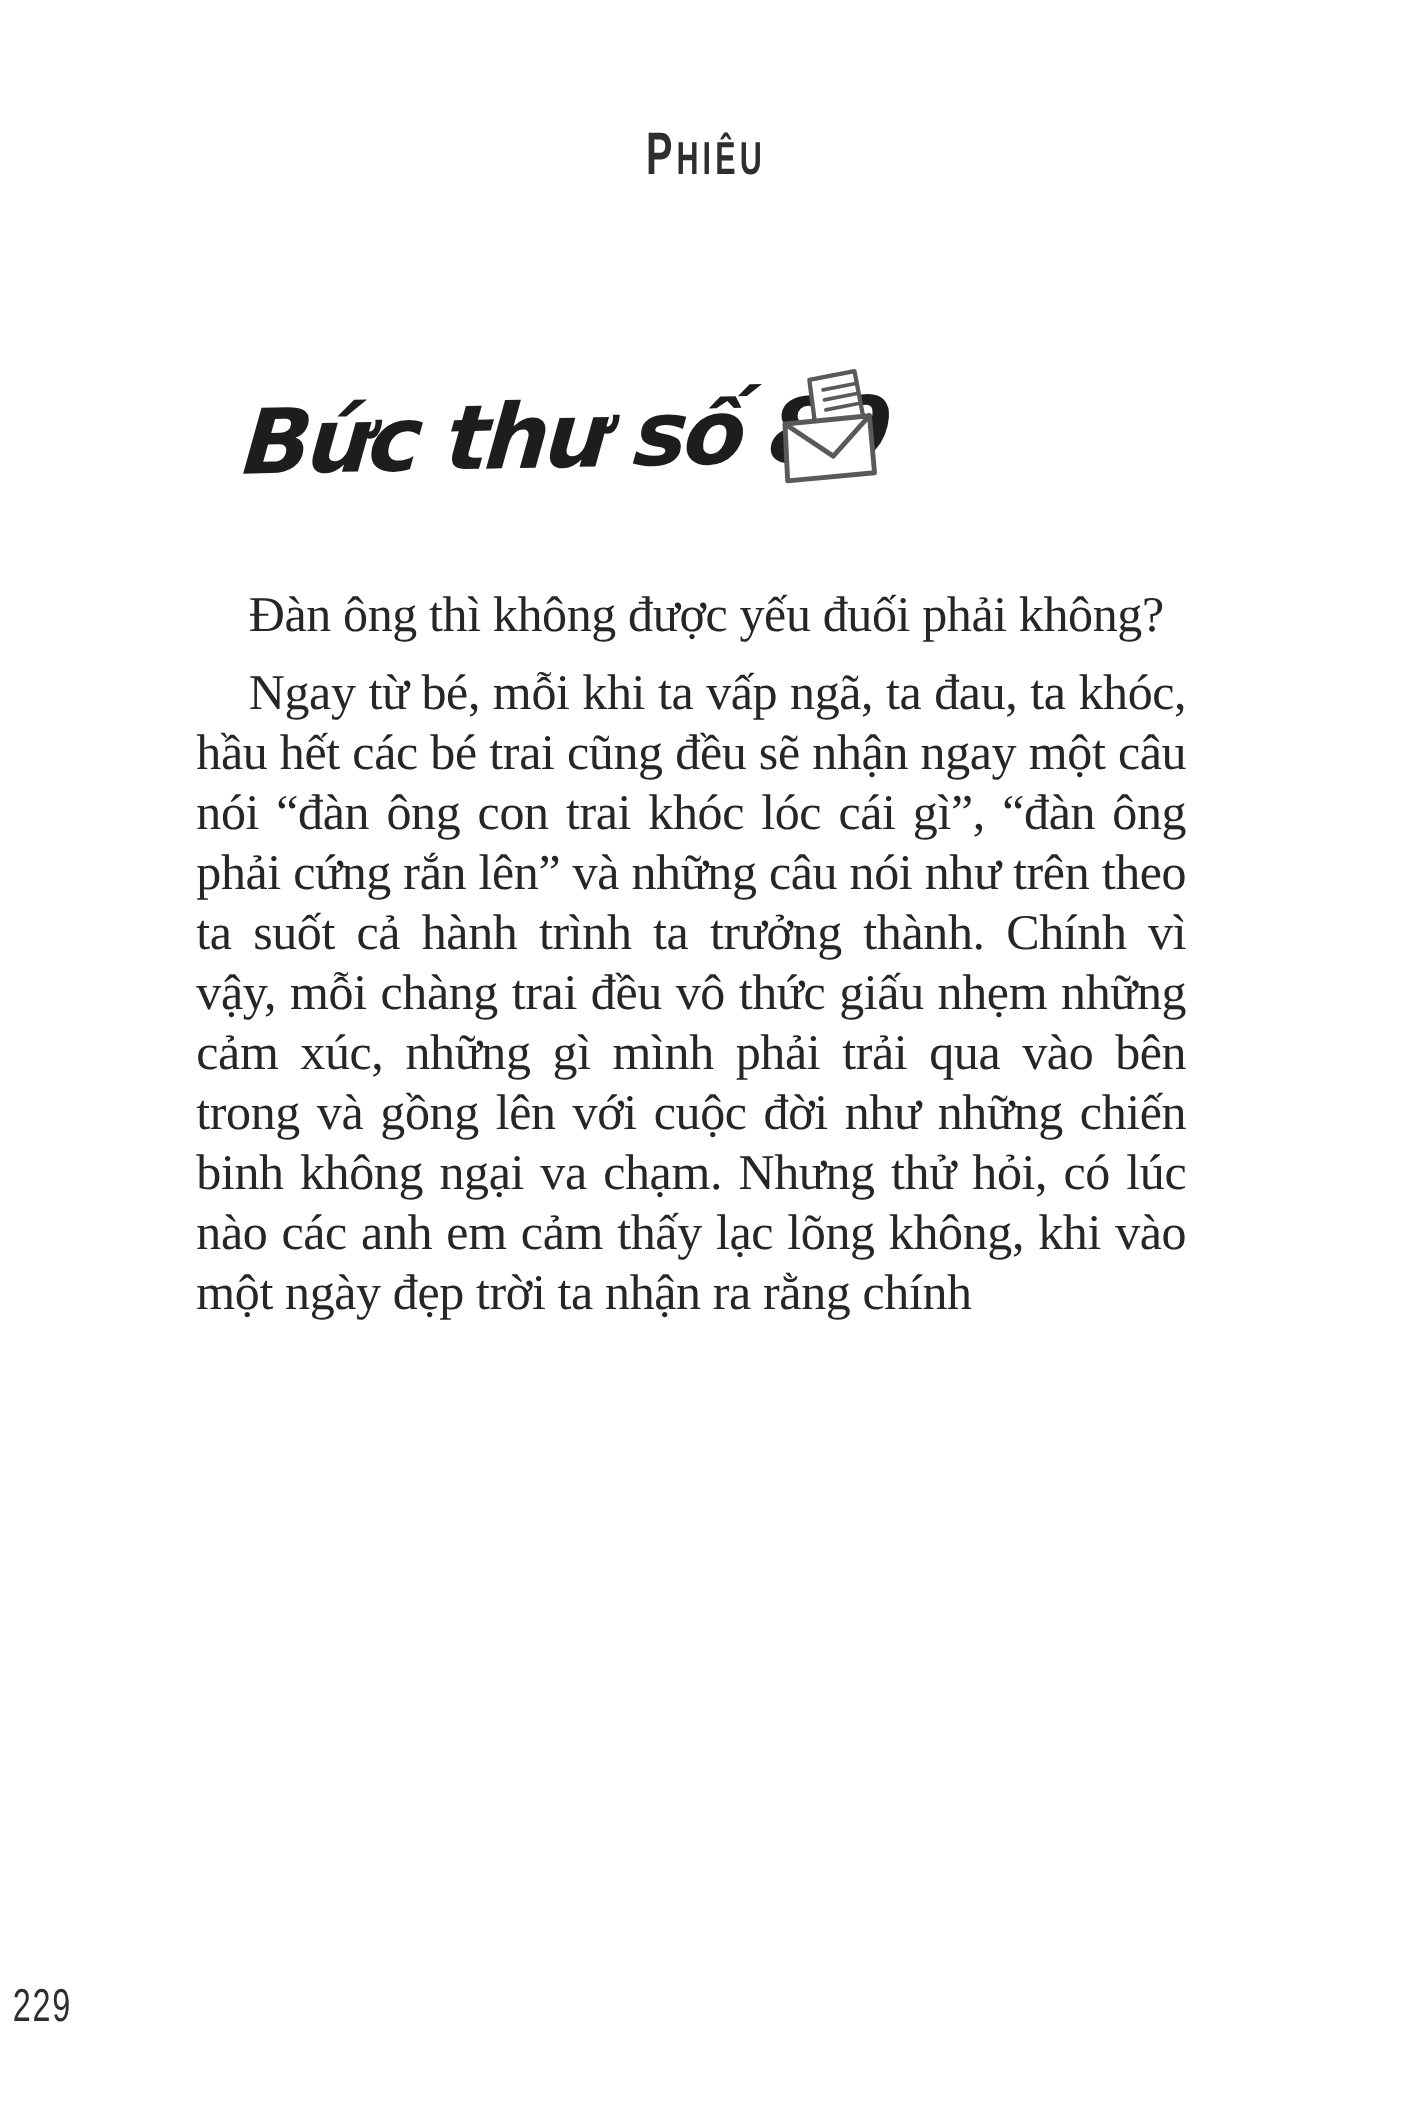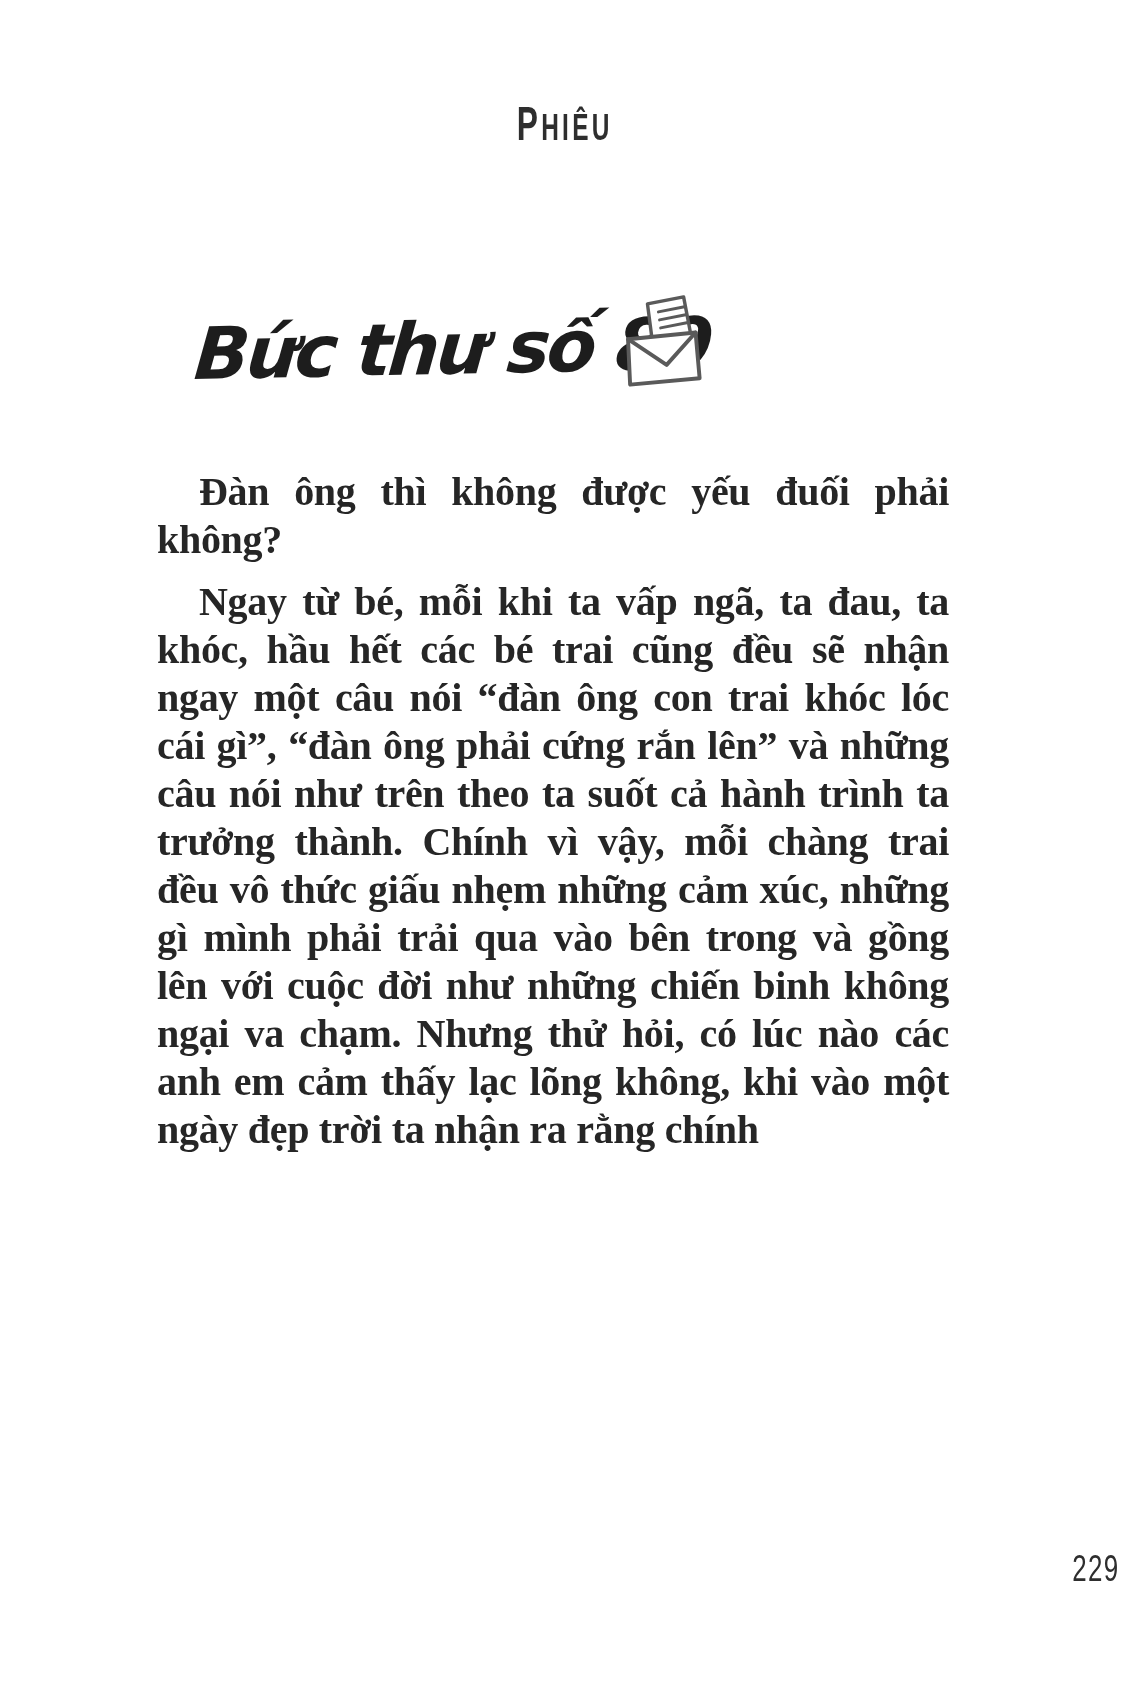--- a/index.html
+++ b/index.html
@@ -72,34 +72,33 @@
   .body-text {
     position: absolute;
     top: 468px;
     left: 157px;
     width: 792px;
     font-size: 40px;
     line-height: 48px;
     letter-spacing: -0.3px;
     text-align: justify;
     color: #262626;
-    font-weight: bold;
   }
   .body-text p {
     margin: 0 0 14px 0;
     text-indent: 42px;
   }
 
   
   .page-footer {
     position: absolute;
-    top: 1548px;
+    top: 1584px;
     left: 0;
     width: 100%;
-    text-align: right;
+    text-align: left;
   }
   .page-number {
     display: inline-block;
     font-family: "Liberation Sans", sans-serif;
     font-size: 37px;
     letter-spacing: 2px;
     transform: scaleX(0.7);
     transform-origin: center;
     color: #2e2e2e;
   }

